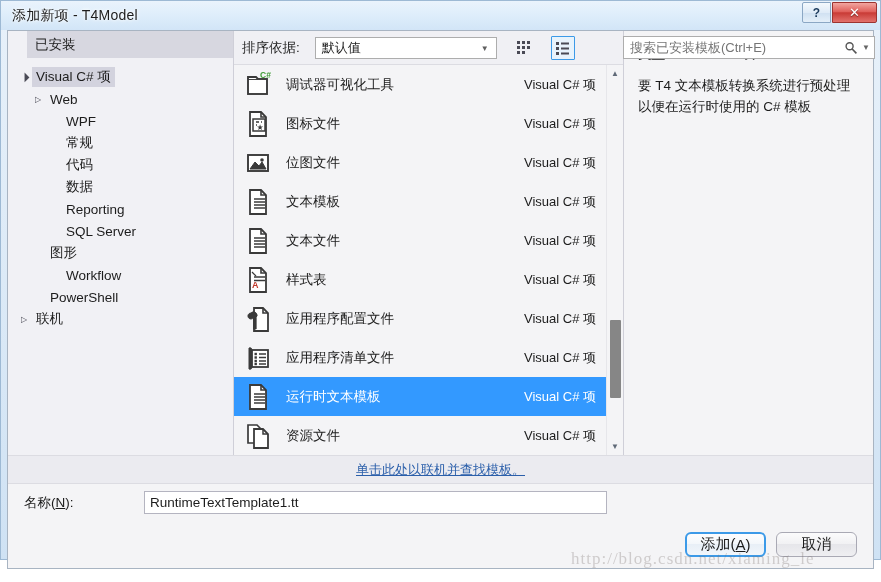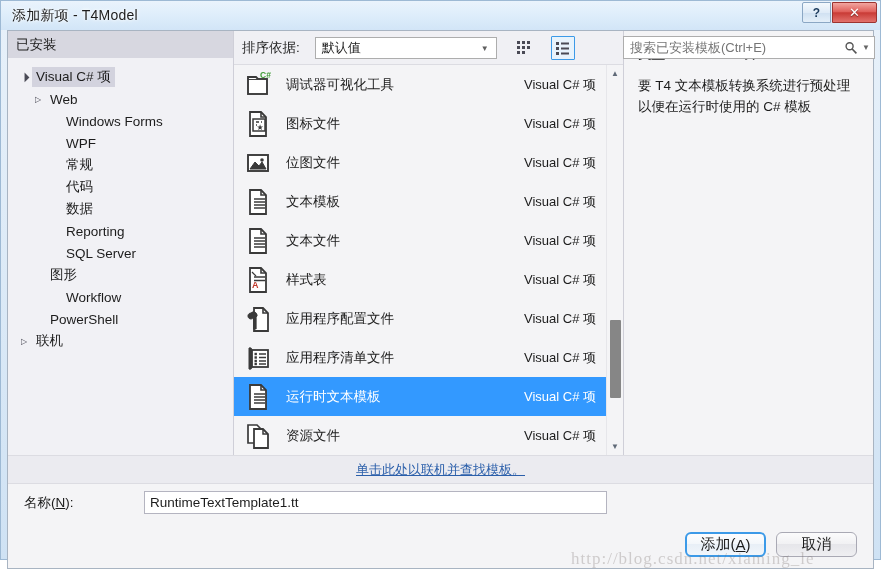--- a/index.html
+++ b/index.html
@@ -72,21 +72,21 @@
   .left-pane {
     width: 226px; flex: none;
     background: #f1f1f5;
     border-right: 1px solid #cfcfd8;
     display: flex; flex-direction: column;
   }
   .installed-header {
     height: 27px; background: #d7d7e0;
     display: flex; align-items: center;
     padding-left: 8px;
-    font-size: 13.5px; color: #1c1c1c;
+    font-size: 13.5px; color: #1c1c1c; margin-left: 19px;
   }
   .tree { padding-top: 8px; font-size: 13.5px; color: #1c1c1c; }
   .tree-node {
     height: 22px; display: flex; align-items: center;
     cursor: pointer; white-space: nowrap;
   }
   .tree-node .lbl { padding: 1px 4px; }
   .tree-node.selected .lbl { background: #d3d3de; }
   .twisty {
     width: 16px; display: inline-flex;
@@ -291,24 +291,20 @@
       <div class="left-pane">
         <div class="installed-header">已安装</div>
         <div class="tree" id="tree">
             <div class="tree-node lvl0 selected">
               <span class="twisty" style="transform: rotate(-45deg); font-size: 9px;">◢</span>
               <span class="lbl">Visual C# 项</span>
             </div>
             <div class="tree-node lvl1">
               <span class="twisty">▷</span>
               <span class="lbl">Web</span>
-            </div>
-            <div class="tree-node lvl2">
-              <span class="twisty none"></span>
-              <span class="lbl">Windows Forms</span>
             </div>
             <div class="tree-node lvl2">
               <span class="twisty none"></span>
               <span class="lbl">WPF</span>
             </div>
             <div class="tree-node lvl2">
               <span class="twisty none"></span>
               <span class="lbl">常规</span>
             </div>
             <div class="tree-node lvl2">

